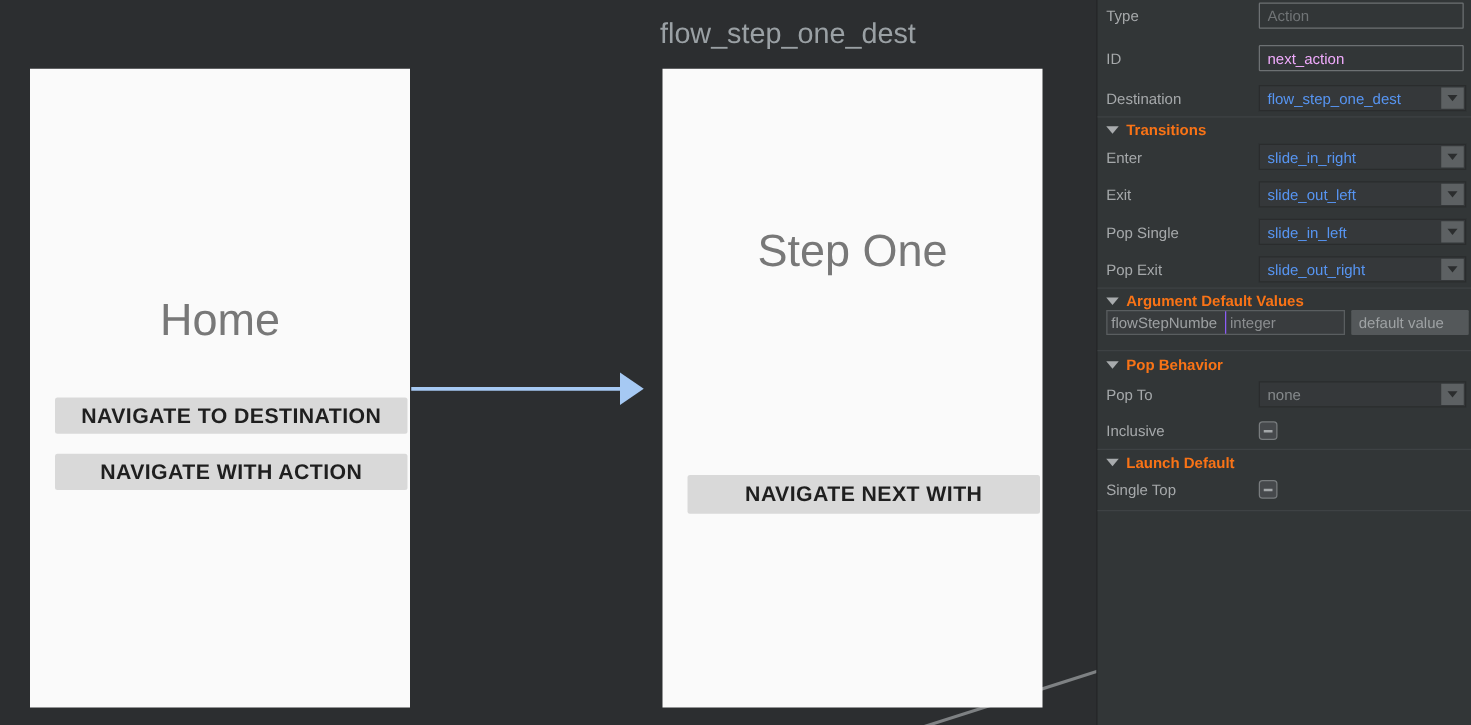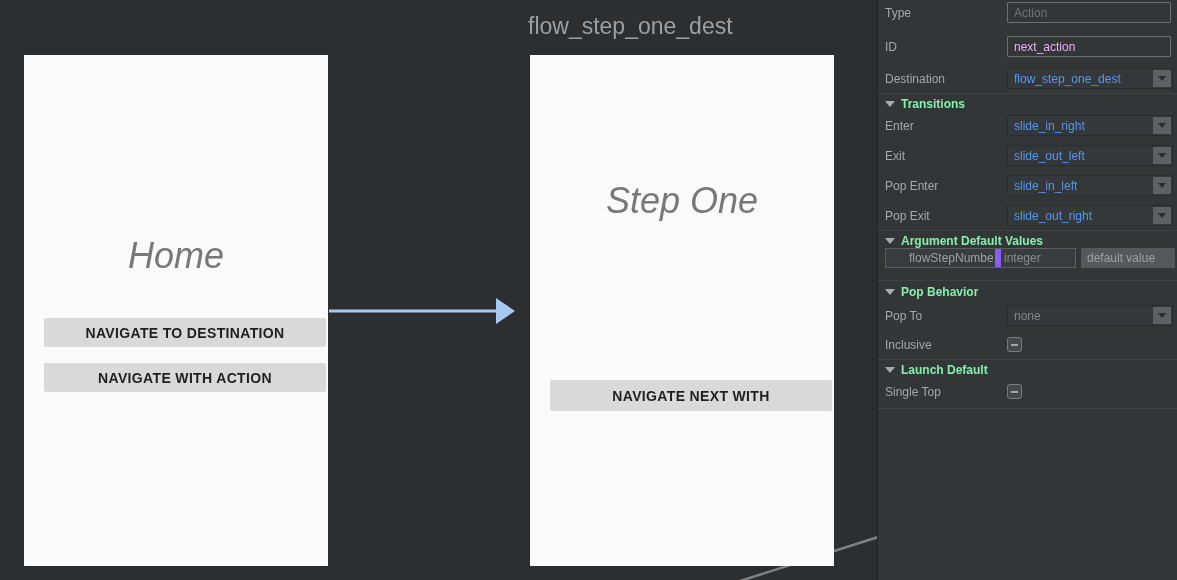--- a/index.html
+++ b/index.html
@@ -13,25 +13,25 @@
   .arrowline { stroke:var(--arrow-blue,#a6c9f3); stroke-width:3; }
   .arrowhead { fill:var(--arrow-blue,#a6c9f3); }
   .grayline  { stroke:var(--edge-gray,#7e8183); stroke-width:2.5; }
 
   .dest-title { position:absolute; z-index:2; display:flex; align-items:center; color:#9aa0a4; font-size:23px; white-space:nowrap; }
   .dest-title .home-ic { width:27px; height:27px; margin-right:5px; }
 
   .screen { position:absolute; top:55px; width:304px; height:511px; background:#fafafa; z-index:2; }
   .screen-home { left:24px; }
   .screen-flow { left:530px; }
-  .mock-title { position:absolute; left:0; width:100%; text-align:center; font-size:36px; line-height:40px; color:#787878;font-style:italic; }
+  .mock-title { position:absolute; left:0; width:100%; text-align:center; font-size:36px; line-height:40px; color:#787878; }
   .mock-title.home { top:181px; }
   .mock-title.flow { top:126px; }
   .mock-btn { position:absolute; left:20px; right:2px; height:29px; background:#d9d9d9; border-radius:2px;
-              color:#1f1f1f; font-size:14px; font-weight:bold; letter-spacing:.35px;
+              color:#1f1f1f; font-size:17px; font-weight:bold; letter-spacing:.35px;
               display:flex; align-items:center; justify-content:center; }
   .mock-btn.h1 { top:263px; }
   .mock-btn.h2 { top:308px; }
   .mock-btn.f1 { top:325px; height:31px; }
 
   
   .panel { position:absolute; left:877px; top:0; width:300px; height:580px; background:#323637;
            border-left:1px solid #232526; box-sizing:border-box; }
   .prow { position:absolute; left:0; width:100%; height:22px; }
   .plabel { position:absolute; left:7px; top:0; height:22px; display:flex; align-items:center;
@@ -41,27 +41,27 @@
             padding:0 6px; box-sizing:border-box; outline:none; font-family:"Liberation Sans", sans-serif; }
   .pinput::placeholder { color:#707476; opacity:1; }
   .pdrop { position:absolute; left:129px; top:0; width:166px; height:21px; background:#35383a;
            border:1px solid #2a2c2d; box-sizing:border-box; display:flex; align-items:center; }
   .pdrop .val { flex:1; padding-left:6px; font-size:12px; color:#85898b; white-space:nowrap; overflow:hidden; }
   .pdrop .val.blue { color:var(--accent-blue,#5795f2); }
   .pdrop-btn { width:18px; height:17px; margin-right:1px; background:#5d6163; flex:0 0 auto;
                display:flex; align-items:center; justify-content:center; }
   .tri { width:0; height:0; border-left:4px solid transparent; border-right:4px solid transparent; border-top:5px solid #2b2d2e; }
   .sheader { position:absolute; left:7px; height:16px; display:flex; align-items:center; gap:6px;
-             font-size:12px; font-weight:bold; color:#86efac; white-space:nowrap; }
+             font-size:12px; font-weight:bold; color:#f97316; white-space:nowrap; }
   .tri-down { width:0; height:0; border-left:5px solid transparent; border-right:5px solid transparent; border-top:6px solid #a8abad; }
   .sep { position:absolute; left:0; width:100%; height:1px; background:#3e4244; }
   .argstrip { position:absolute; left:7px; top:0; width:191px; height:20px; background:#393c3e;
               border:1px solid #5a5e60; box-sizing:border-box; display:flex; align-items:center; }
-  .argname { width:95px; border-right:6px solid #8b5cf6; color:#9da0a2; font-size:12px; padding-left:3px;
-             overflow:hidden; white-space:nowrap; flex:0 0 auto; box-sizing:border-box; height:18px; line-height:18px;margin-left:20px; }
+  .argname { width:95px; border-right:1px solid #8b5cf6; color:#9da0a2; font-size:12px; padding-left:3px;
+             overflow:hidden; white-space:nowrap; flex:0 0 auto; box-sizing:border-box; height:18px; line-height:18px; }
   .argtype { flex:1; color:#8b8e90; font-size:12px; padding-left:3px; overflow:hidden; white-space:nowrap; }
   .arginput { position:absolute; left:203px; top:0; width:94px; height:20px; background:#54585a; border:none;
               border-radius:1px; font-size:12px; padding:0 6px; box-sizing:border-box; outline:none;
               color:#c8cbcd; font-family:"Liberation Sans", sans-serif; }
   .arginput::placeholder { color:#9ea2a4; opacity:1; }
   .cb { position:absolute; left:129px; top:0; width:15px; height:15px; background:#46494c;
         border:1px solid #787c7e; border-radius:3px; box-sizing:border-box;
         display:flex; align-items:center; justify-content:center; }
   .cb .dash { width:7px; height:2px; background:#a2a6a8; }
 </style>
@@ -137,21 +137,21 @@
     <span class="plabel">Exit</span>
     <div class="pdrop">
       <span class="val blue">slide_out_left</span>
       <span class="pdrop-btn">
           <i class="tri"></i>
         </span>
     </div>
   </div>
 
   <div class="prow" style="top:175px">
-    <span class="plabel">Pop Enter</span>
+    <span class="plabel">Pop Single</span>
     <div class="pdrop">
       <span class="val blue">slide_in_left</span>
       <span class="pdrop-btn">
           <i class="tri"></i>
         </span>
     </div>
   </div>
 
   <div class="prow" style="top:205px">
     <span class="plabel">Pop Exit</span>

